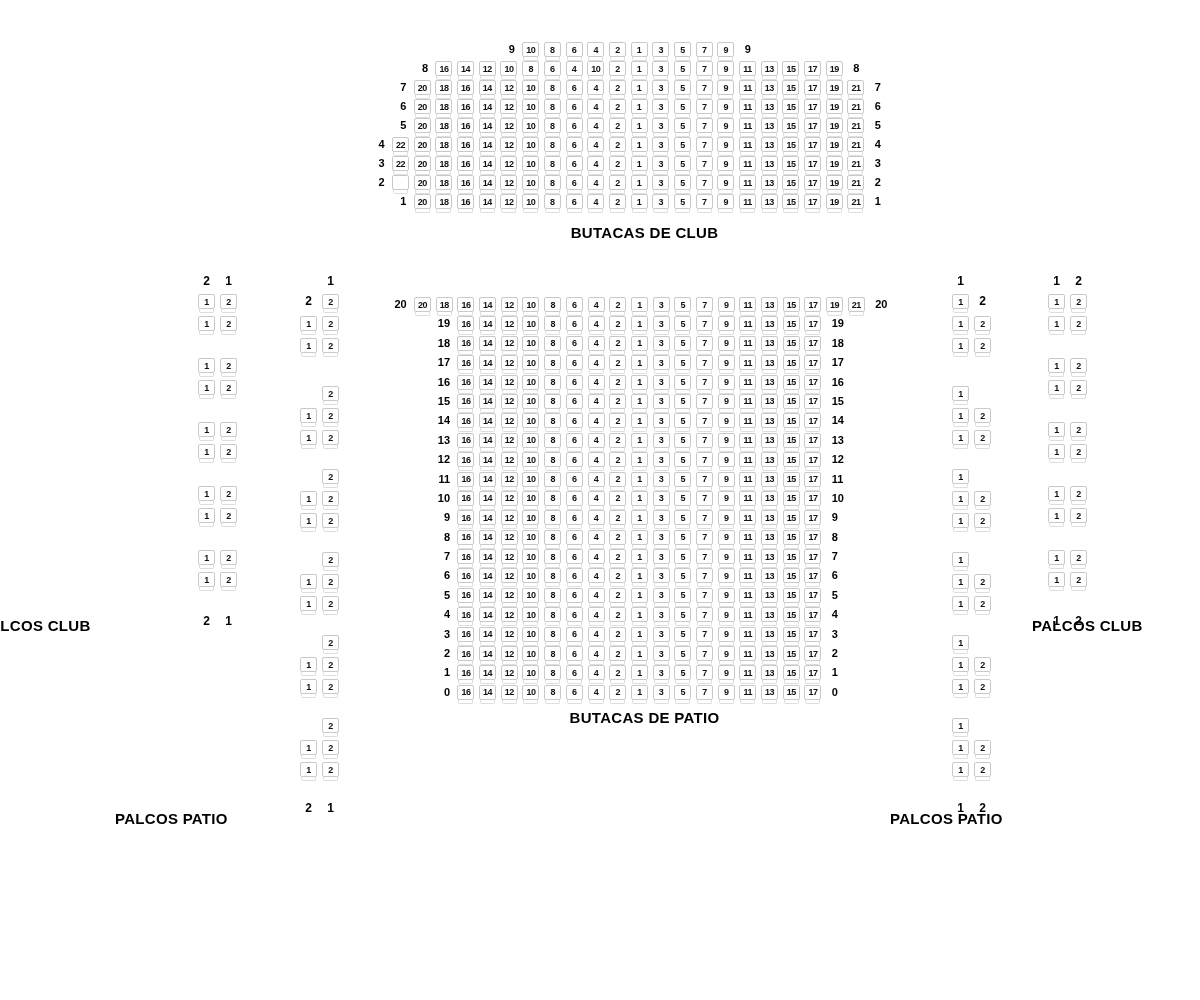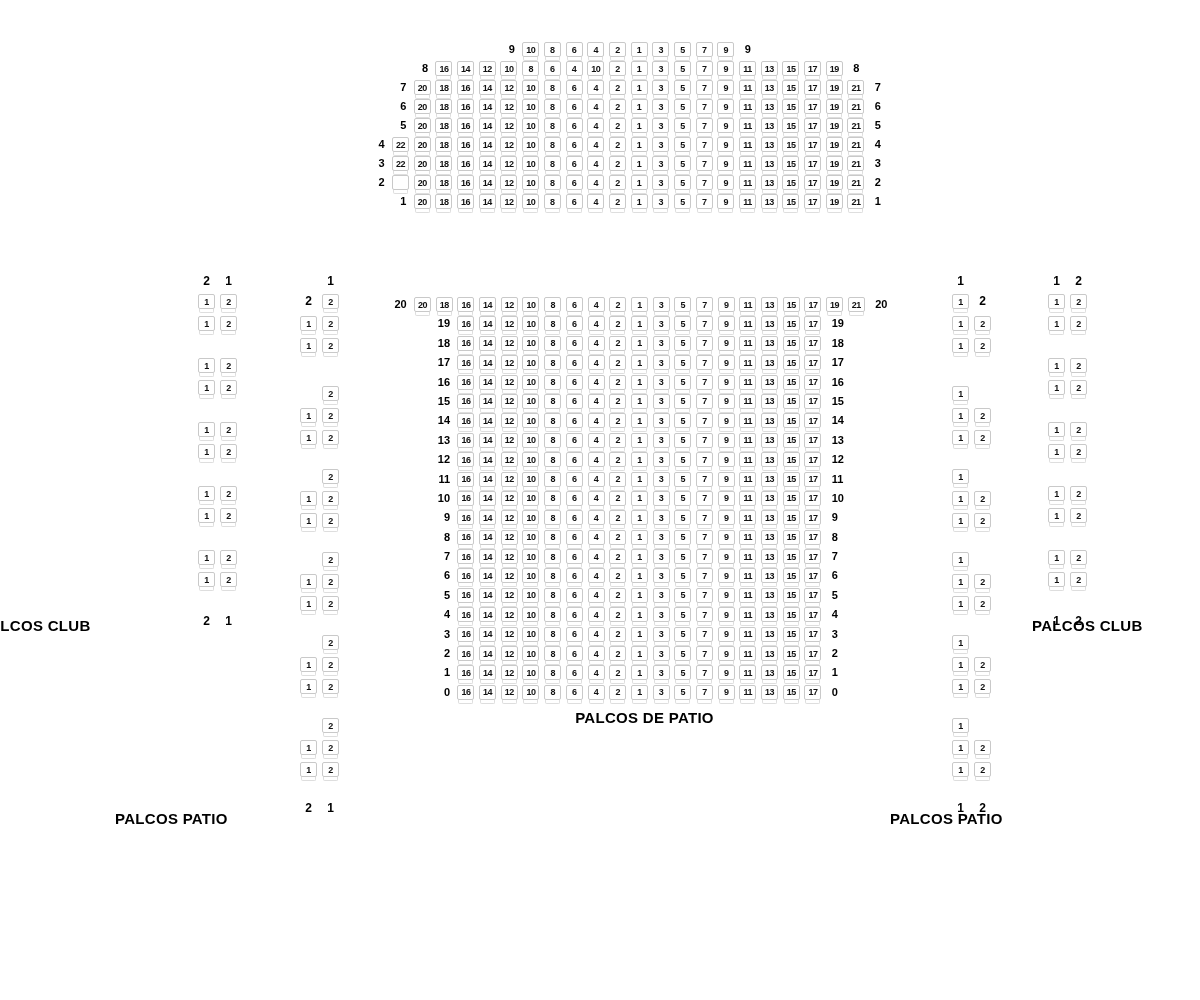--- a/index.html
+++ b/index.html
@@ -785,20 +785,21 @@
       <div class="seat" style="grid-area: 9 / 22;">
         <div class="seat-box">19</div>
         <div class="seat-lip"></div>
       </div>
       <div class="seat" style="grid-area: 9 / 23;">
         <div class="seat-box">21</div>
         <div class="seat-lip"></div>
       </div>
       <div class="row-label rl-right" style="grid-area: 9 / 24;">1</div>
     </div>
+  <div class="sec-label" id="label-club">BUTACAS DE CLUB</div>
 
   <div class="seat-grid" id="patio-grid">
       <div class="row-label rl-left" style="grid-area: 1 / 1;">20</div>
       <div class="seat" style="grid-area: 1 / 2;">
         <div class="seat-box">20</div>
         <div class="seat-lip"></div>
       </div>
       <div class="seat" style="grid-area: 1 / 3;">
         <div class="seat-box">18</div>
         <div class="seat-lip"></div>
@@ -2274,21 +2275,21 @@
       <div class="seat" style="grid-area: 21 / 19;">
         <div class="seat-box">15</div>
         <div class="seat-lip"></div>
       </div>
       <div class="seat" style="grid-area: 21 / 20;">
         <div class="seat-box">17</div>
         <div class="seat-lip"></div>
       </div>
       <div class="row-label rl-right" style="grid-area: 21 / 21;">0</div>
     </div>
-  <div class="sec-label" id="label-patio">PALCOS DE PATIO</div>
+  <div class="sec-label" id="label-patio">BUTACAS DE PATIO</div>
 
   <div class="palco-col outer" id="palco-left-outer">
       <div class="palco-row palco-header">
         <div class="palco-label">2</div>
         <div class="palco-label">1</div>
       </div>
       <div class="palco-group">
         <div class="palco-row">
           <div class="seat palco-seat">
             <div class="seat-box">1</div>

